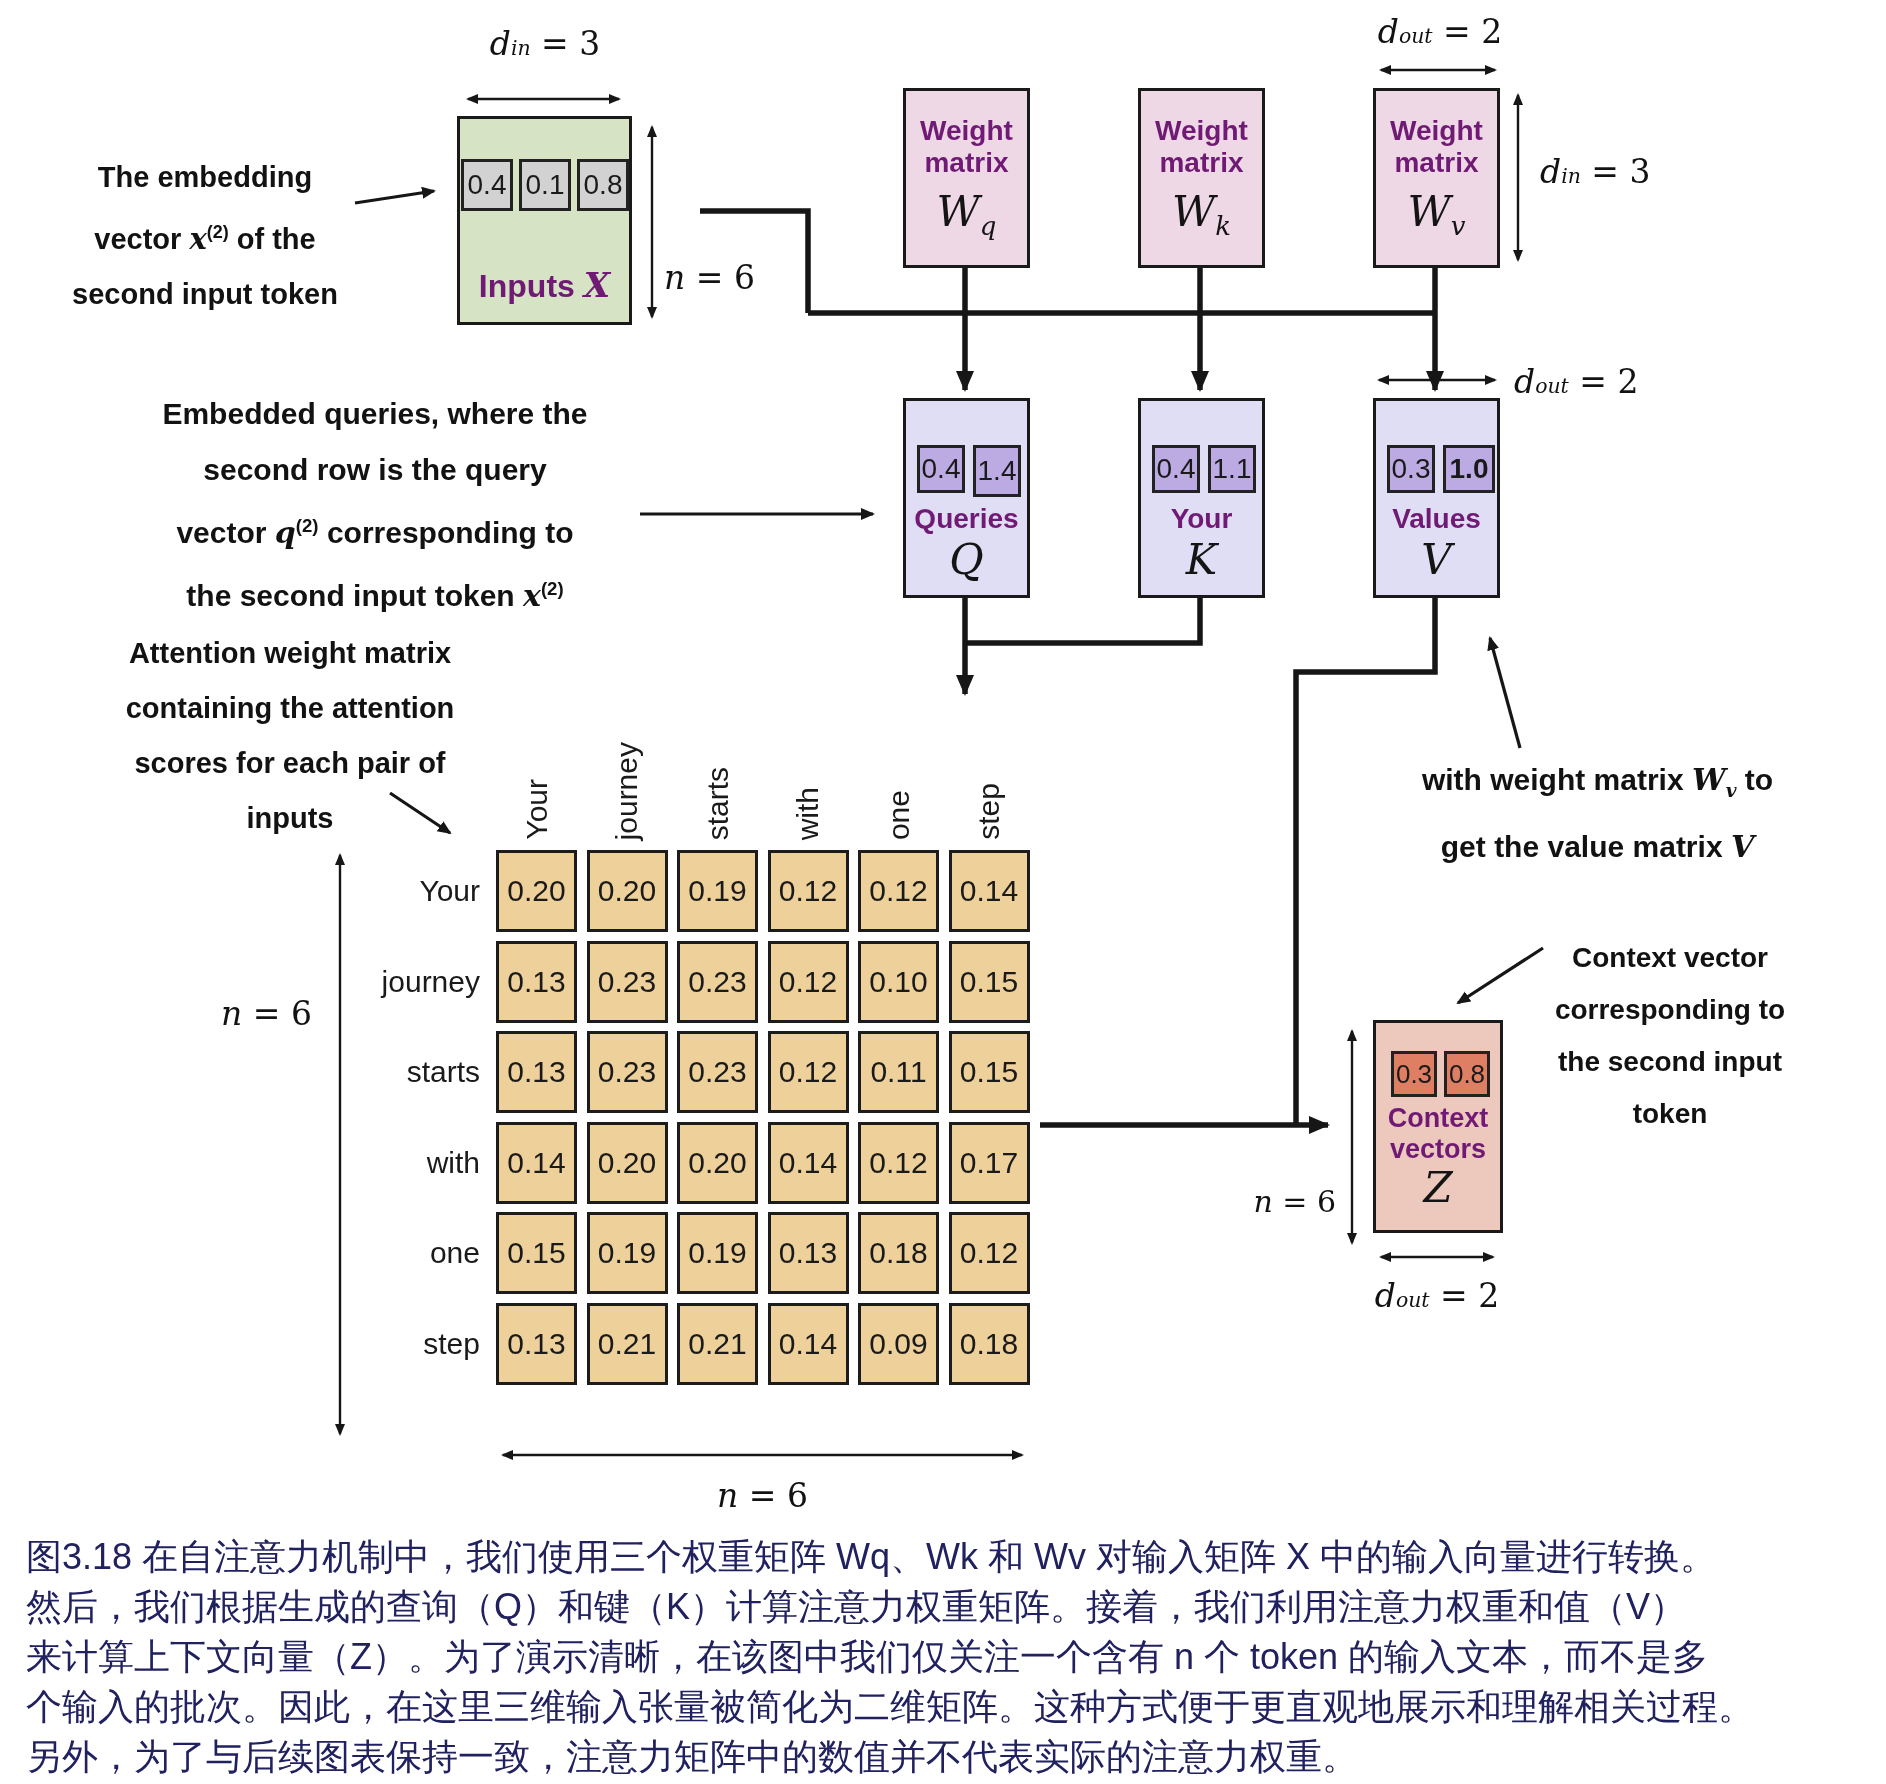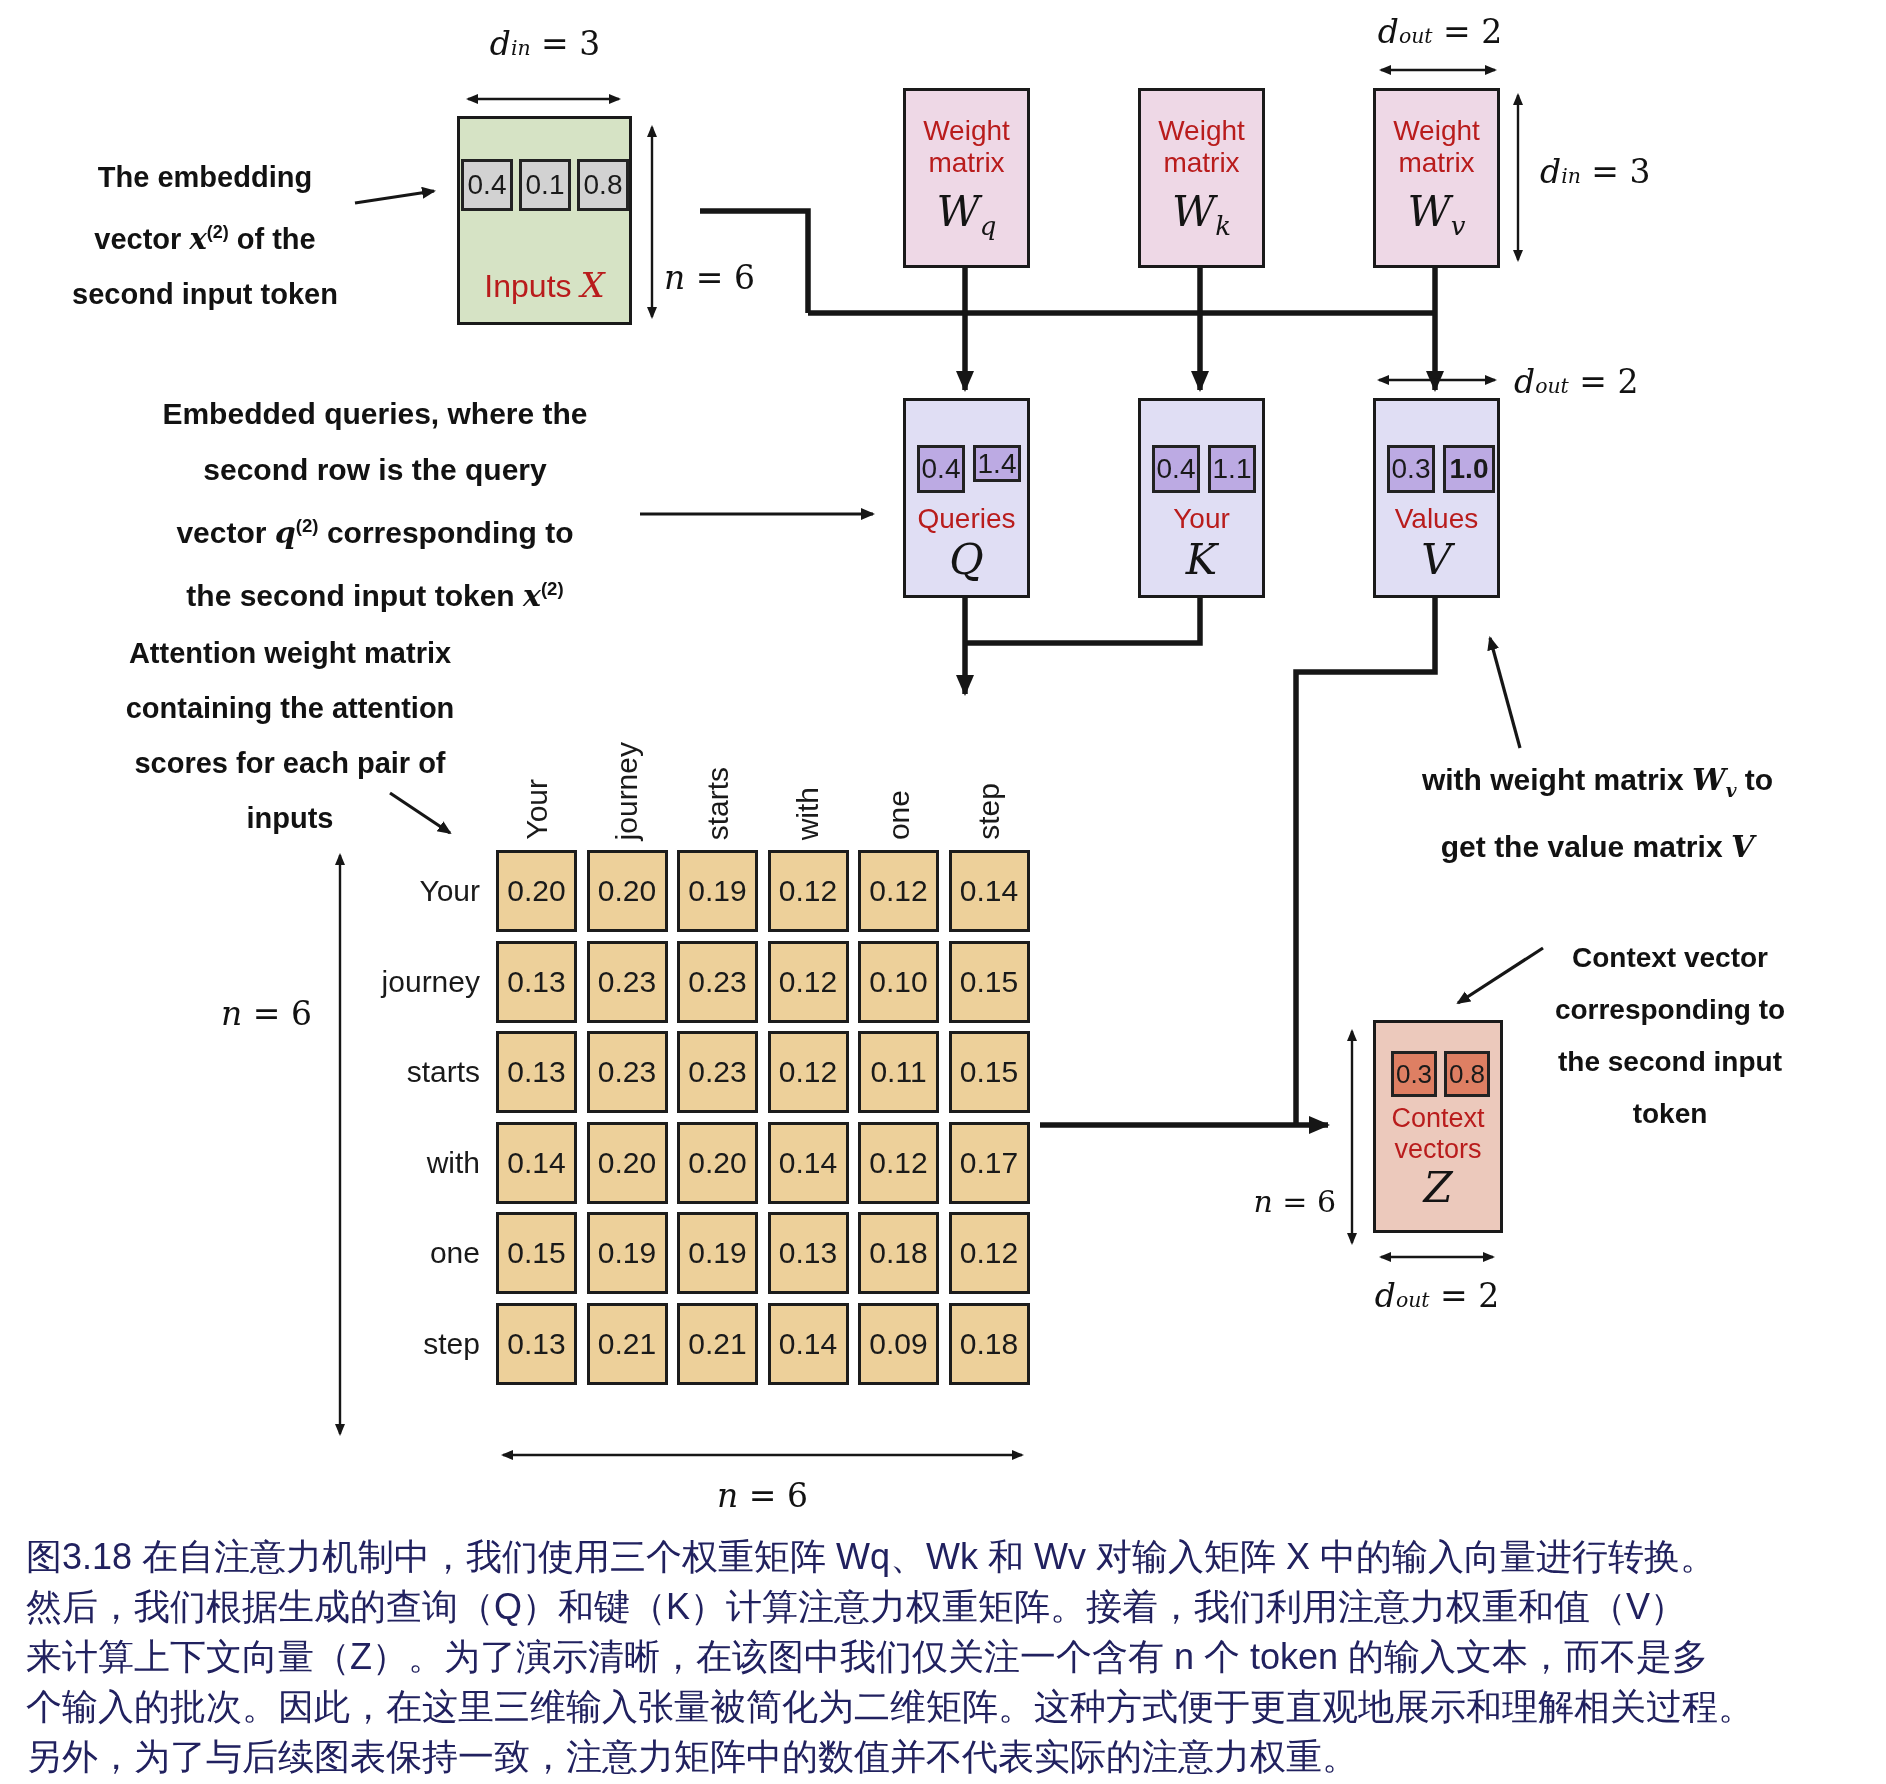--- a/index.html
+++ b/index.html
@@ -28,21 +28,21 @@
   .weight-fill  { background:var(--weight-fill); }
   .qkv-fill     { background:var(--qkv-fill); }
   .context-fill { background:var(--context-fill); }
 
   .cellrow { position:absolute; display:flex; }
   .vcell { box-sizing:border-box; border:3px solid #222; background:var(--cell-gray);
            display:flex; align-items:center; justify-content:center; font-size:28px; color:#1a1a1a; }
   .pcell { background:var(--qkv-cell); }
   .zcell { background:var(--context-cell); }
 
-  .boxlabel { position:absolute; width:100%; font-size:28px; color:#b91c1c; }
+  .boxlabel { position:absolute; width:100%; font-size:28px; color:#701a75;font-weight:bold; }
   .boxletter { position:absolute; width:100%; font-family:"DejaVu Serif","Liberation Serif",serif;
                font-style:italic; font-size:42px; color:#141414; }
   .boxletter sub { font-size:26px; font-style:italic; }
 
   
   .acell { position:absolute; width:81px; height:82px; box-sizing:border-box;
            border:3px solid #1c1c1c; background:var(--attn-cell);
            display:flex; align-items:center; justify-content:center; font-size:30px; color:#1a1a1a; }
   .colhead { position:absolute; width:81px; height:250px; display:flex;
              align-items:flex-end; justify-content:center; }
@@ -172,21 +172,21 @@
         <div>matrix</div>
     </div>
     <div class="boxletter" style="top:96px;">
       <span>W</span><sub>v</sub>
     </div>
   </div>
 
   <div class="box qkv-fill" style="left:903px; top:398px; width:127px; height:200px;">
     <div class="cellrow" style="left:11px; top:44px; gap:8px;">
       <div class="vcell pcell" style="width:48px;height:48px;">0.4</div>
-      <div class="vcell pcell" style="width:48px;height:37px;">1.4</div>
+      <div class="vcell pcell" style="width:48px;height:52px;">1.4</div>
     </div>
     <div class="boxlabel" style="top:102px;">Queries</div>
     <div class="boxletter" style="top:134px;">Q</div>
   </div>
   <div class="box qkv-fill" style="left:1138px; top:398px; width:127px; height:200px;">
     <div class="cellrow" style="left:11px; top:44px; gap:8px;">
       <div class="vcell pcell" style="width:48px;height:48px;">0.4</div>
       <div class="vcell pcell" style="width:48px;height:48px;">1.1</div>
     </div>
     <div class="boxlabel" style="top:102px;">Your</div>

